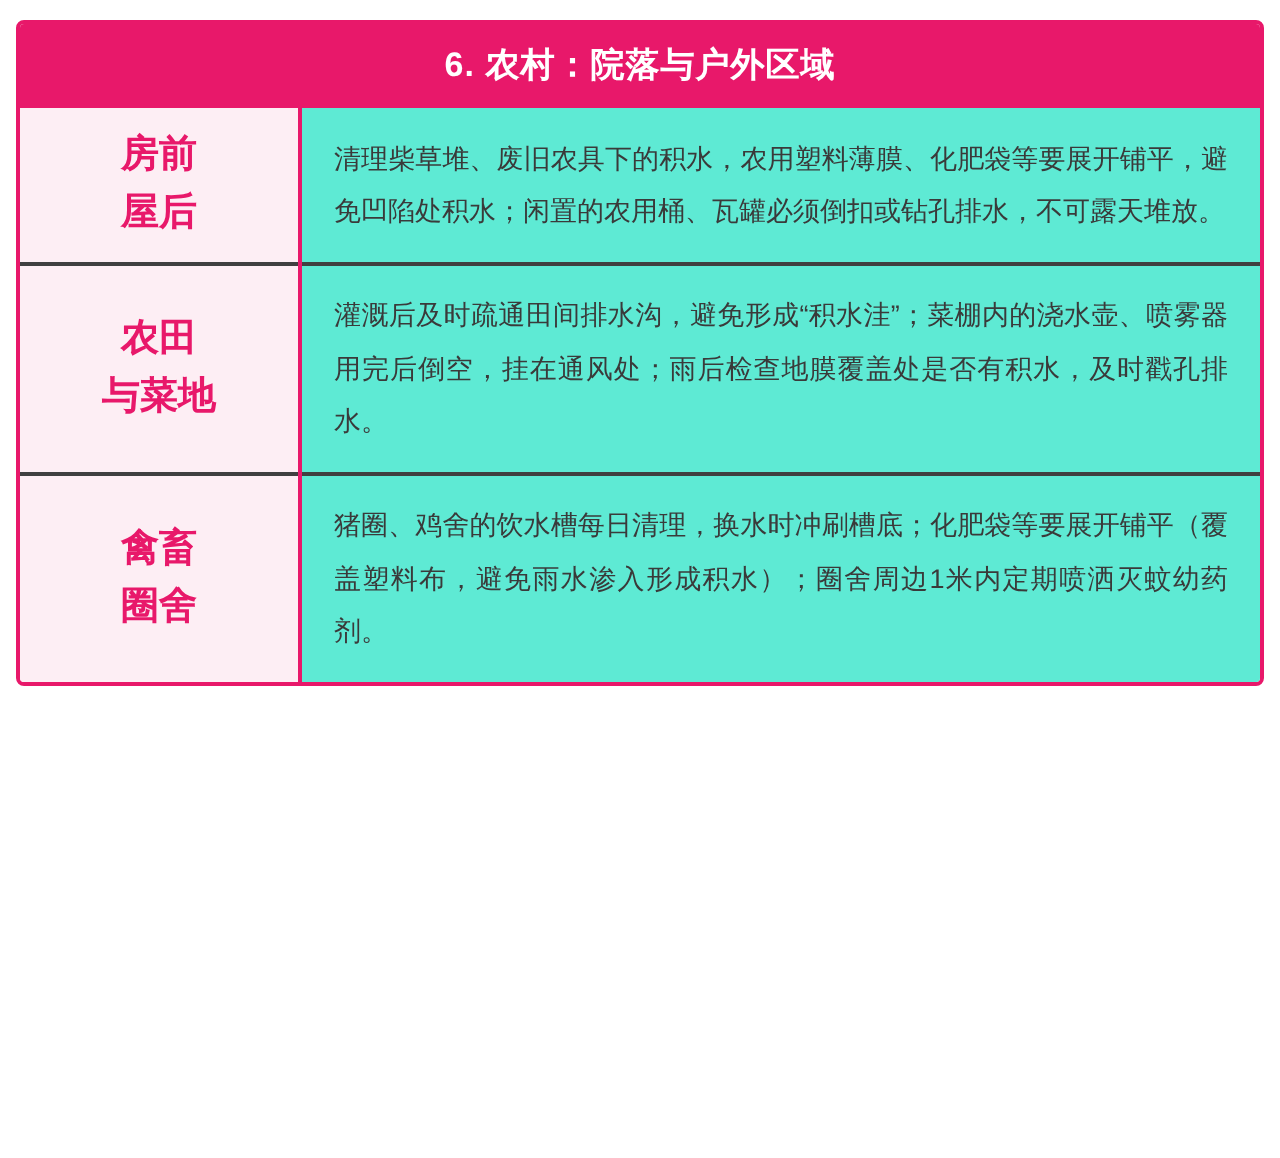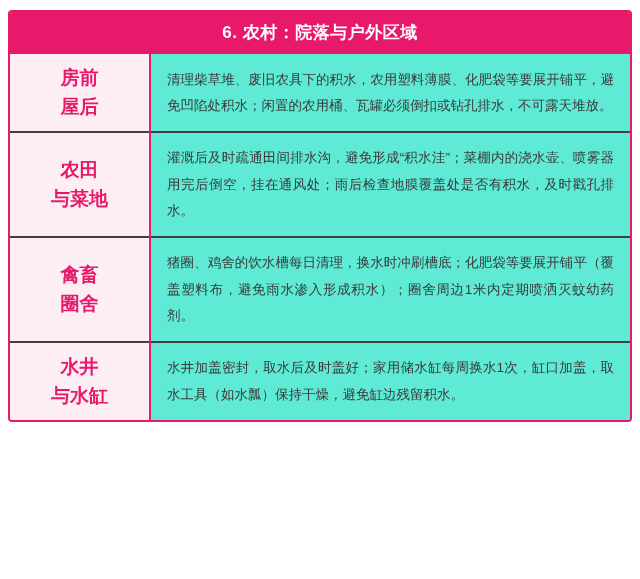--- a/index.html
+++ b/index.html
@@ -93,23 +93,16 @@
           </td>
           <td class="body-cell">灌溉后及时疏通田间排水沟，避免形成“积水洼”；菜棚内的浇水壶、喷雾器用完后倒空，挂在通风处；雨后检查地膜覆盖处是否有积水，及时戳孔排水。</td>
         </tr>
         <tr>
           <td class="label-cell">
             <span class="label-line">禽畜</span>
             <span class="label-line">圈舍</span>
           </td>
           <td class="body-cell">猪圈、鸡舍的饮水槽每日清理，换水时冲刷槽底；化肥袋等要展开铺平（覆盖塑料布，避免雨水渗入形成积水）；圈舍周边1米内定期喷洒灭蚊幼药剂。</td>
         </tr>
-        <tr>
-          <td class="label-cell">
-            <span class="label-line">水井</span>
-            <span class="label-line">与水缸</span>
-          </td>
-          <td class="body-cell">水井加盖密封，取水后及时盖好；家用储水缸每周换水1次，缸口加盖，取水工具（如水瓢）保持干燥，避免缸边残留积水。</td>
-        </tr>
       </tbody>
     </table>
   </div>
 </div>
 
 </body></html>

